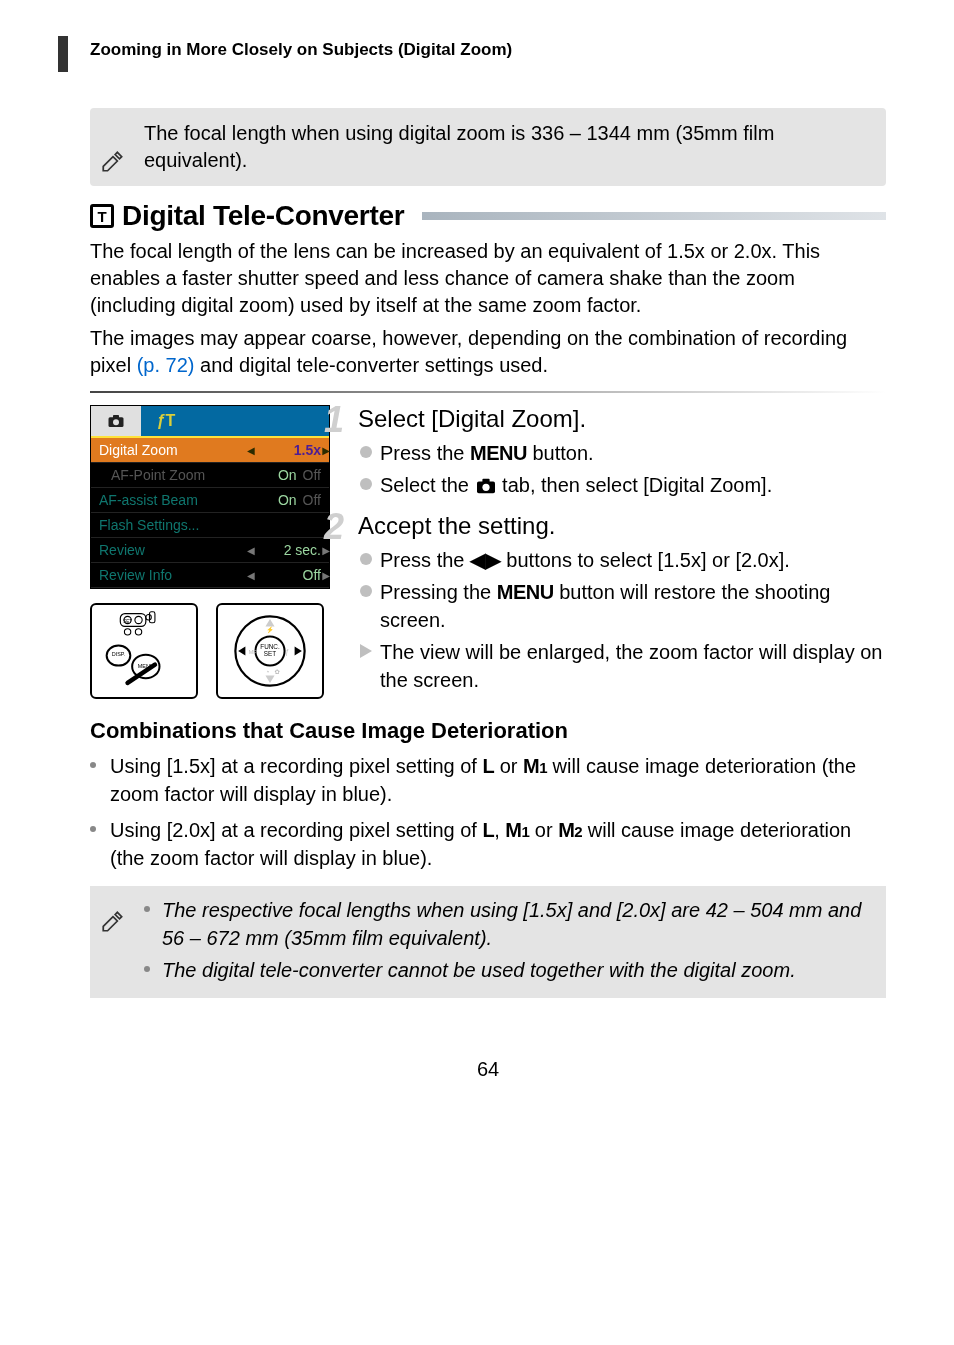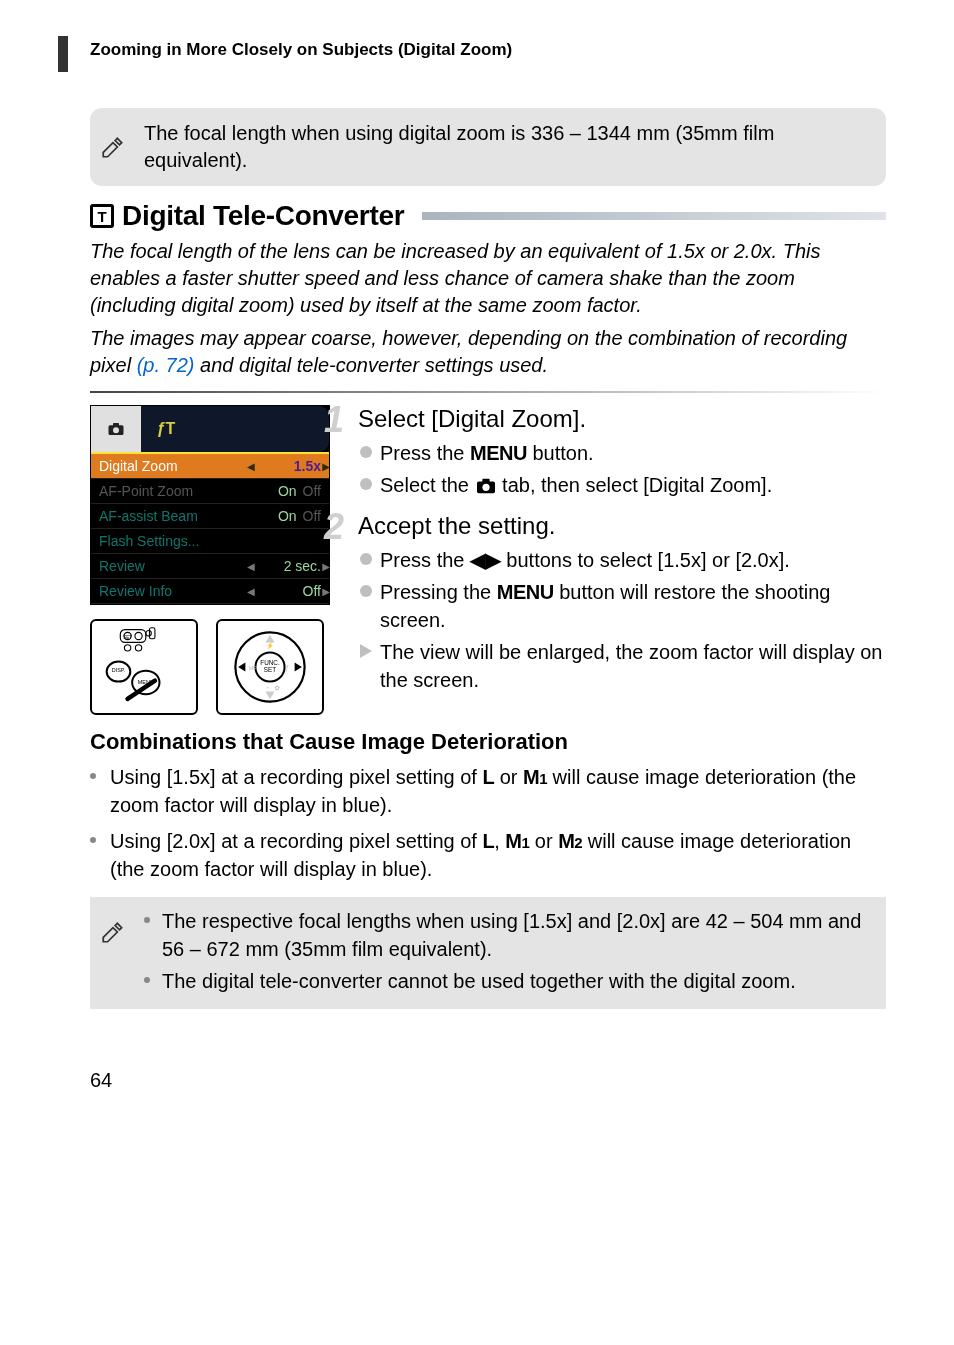--- a/index.html
+++ b/index.html
@@ -3,56 +3,56 @@
 <meta charset="utf-8">
 <style>
   * { box-sizing: border-box; margin: 0; padding: 0; }
   html, body { width: 954px; background: #fff; font-family: Arial, Helvetica, sans-serif; color: #000; }
   .page { padding: 40px 68px 40px 90px; position: relative; }
 
   .side-tab { position: absolute; left: 58px; top: 36px; width: 10px; height: 36px; background: #333; }
 
   .sect-title-line { font-weight: bold; font-size: 17px; margin-bottom: 48px; }
 
-  .note-box { background: #e4e4e4; border-radius: 12px; display: flex; align-items: center; gap: 18px; padding: 12px 18px 12px 10px; margin-bottom: 8px; }
+  .note-box { background: #e4e4e4; border-radius: 4px; display: flex; align-items: flex-end; gap: 18px; padding: 12px 18px 12px 10px; margin-bottom: 8px; }
   .note-box .icon { width: 26px; height: 26px; }
   .note-box .txt { font-size: 20px; line-height: 1.35; }
 
   .pencil-icon { }
   .pencil-icon svg { width: 26px; height: 26px; }
 
   .h2-row { display: flex; align-items: center; gap: 8px; margin: 14px 0 6px 0; }
   .h2-row .square { width: 24px; height: 24px; border: 3px solid #000; border-radius: 3px; display:flex; align-items:center; justify-content:center; font-weight:bold; font-size:15px; }
   .h2-row .h2 { font-weight: 900; font-size: 28px; font-family: "Arial Black", Arial, sans-serif; letter-spacing: -0.3px; }
   .h2-row .rule { flex: 1; height: 8px; background: linear-gradient(to right, #a9b4be, #dfe3e7); margin-left: 10px; }
 
-  .body { font-size: 20px; line-height: 1.35; margin-bottom: 6px; font-style: italic; }
+  .body { font-size: 20px; line-height: 1.35; margin-bottom: 6px; }
   .link { color: #0066cc; }
 
   .hr-fade { height: 2px; background: linear-gradient(to right, #444, #fff); margin: 12px 0 12px 0; border: none; }
 
   .two-col { display: flex; gap: 28px; margin-top: 4px; }
   .col-left { width: 240px; }
   .col-right { flex: 1; }
 
   
   .menu-shot { background: #000; width: 240px; border: 1px solid #000; font-size: 14px; color: #fff; }
-  .menu-tabs { height: 46px; background: #0f172a; display:flex;border-radius:10px; }
+  .menu-tabs { height: 30px; background: #0369a1; display:flex; }
   .menu-tabs .tab { width:50px; height:100%; display:flex; align-items:center; justify-content:center; }
   .menu-tabs .tab.active { background:#e0e0e0; color:#000; }
   .menu-tabs .tab svg { width:18px; height:16px; }
   .menu-tabs .tab.yellow { color:#dacf3a; font-weight:bold; font-size: 16px; }
   .tabs-underline { height:2px; background:#fee23a; }
   .menu-row { display:flex; align-items:center; justify-content:space-between; padding: 4px 8px; border-bottom:1px solid #222; font-size:14px; position:relative; }
   .menu-row .lbl { color:#0f766e; }
   .menu-row .val { color:#9bd6a0; }
   .menu-row.hl { background:#e07a1f; }
   .menu-row.hl .lbl { color:#fff; }
   .menu-row.hl .val { color:#4c1d95; font-weight:bold; }
-  .menu-row.dim .lbl { color:#555; }
+  .menu-row.dim .lbl { color:#555;margin-left:12px; }
   .menu-row.dim .val-onoff { color:#555; }
   .menu-row .tri { position:absolute; font-size:10px; color:#ccc; }
   .menu-row .tri.l { left: 156px; }
   .menu-row .tri.r { right: -1px; }
   .menu-row.hl .tri { color:#2b2b00; }
   .val-onoff .on { color:#9bd6a0; margin-right:6px;text-align:right;}
   .val-onoff .off { color:#555; }
 
   .ctrl-row { display:flex; gap: 18px; margin-top: 14px; }
   .ctrl-box { width: 108px; height: 96px; border: 2px solid #000; border-radius: 6px; display:flex; align-items:center; justify-content:center; background:#fff; }
@@ -70,25 +70,25 @@
   .inline-svg { display:inline-block; vertical-align: -3px; }
 
   .h4 { font-weight:bold; font-size: 22px; margin: 14px 0 8px 0; }
 
   .bul2 { list-style:none; padding:0; margin:0 0 14px 0; }
   .bul2 li { position:relative; padding-left:20px; font-size:20px; line-height:1.4; margin-bottom:8px; }
   .bul2 li::before { content:""; position:absolute; left:0; top:10px; width:6px; height:6px; border-radius:50%; background:#888; }
 
   .note-box2 { background:#e4e4e4; display:flex; gap:18px; align-items:flex-start; padding: 10px 18px 10px 10px; }
   .note-box2 .icon { padding-top: 12px; }
-  .note-box2 ul { list-style:none; padding:0; }
+  .note-box2 ul { list-style:none; padding:0;font-style:italic; }
   .note-box2 li { position:relative; padding-left:18px; font-size:20px; line-height:1.4; margin-bottom:4px; }
   .note-box2 li::before { content:""; position:absolute; left:0; top:10px; width:6px; height:6px; border-radius:50%; background:#888; }
 
-  .page-num { font-size: 20px; margin-top: 60px; }
+  .page-num { font-size: 20px; margin-top: 60px; text-align: center; }
 
   .glyph { font-family: Arial, sans-serif; font-weight:bold; }
   .sans-cond { font-family: "Arial Narrow", Arial, sans-serif; letter-spacing: -0.5px; font-weight: bold; }
 </style>
 </head>
 <body>
 
 <div class="page">
   <div class="side-tab"></div>
 

